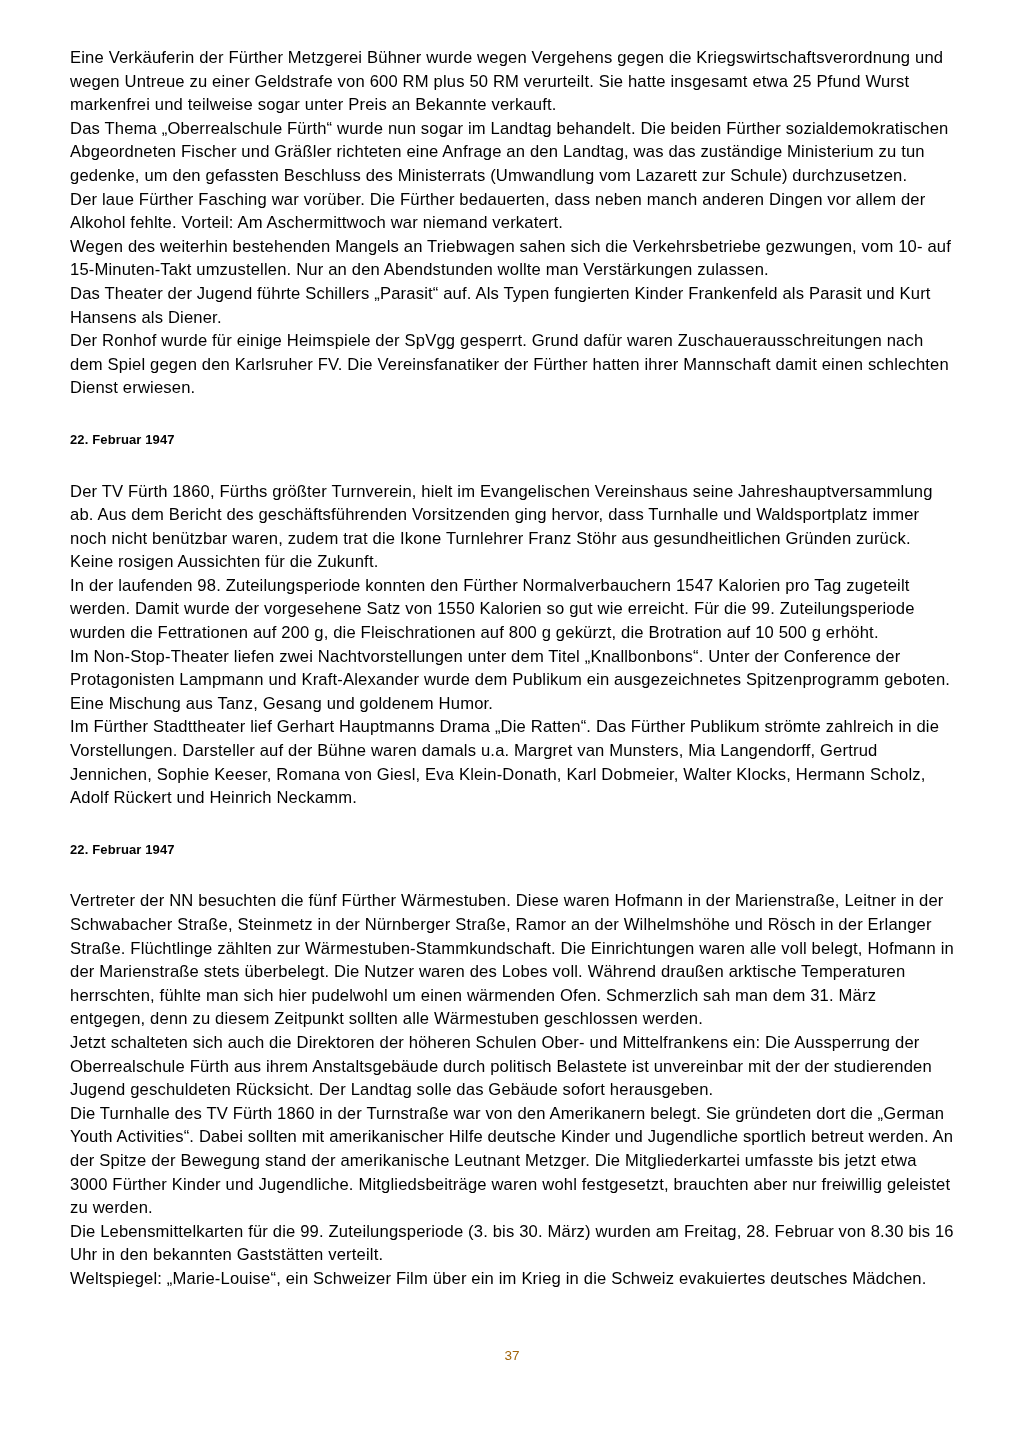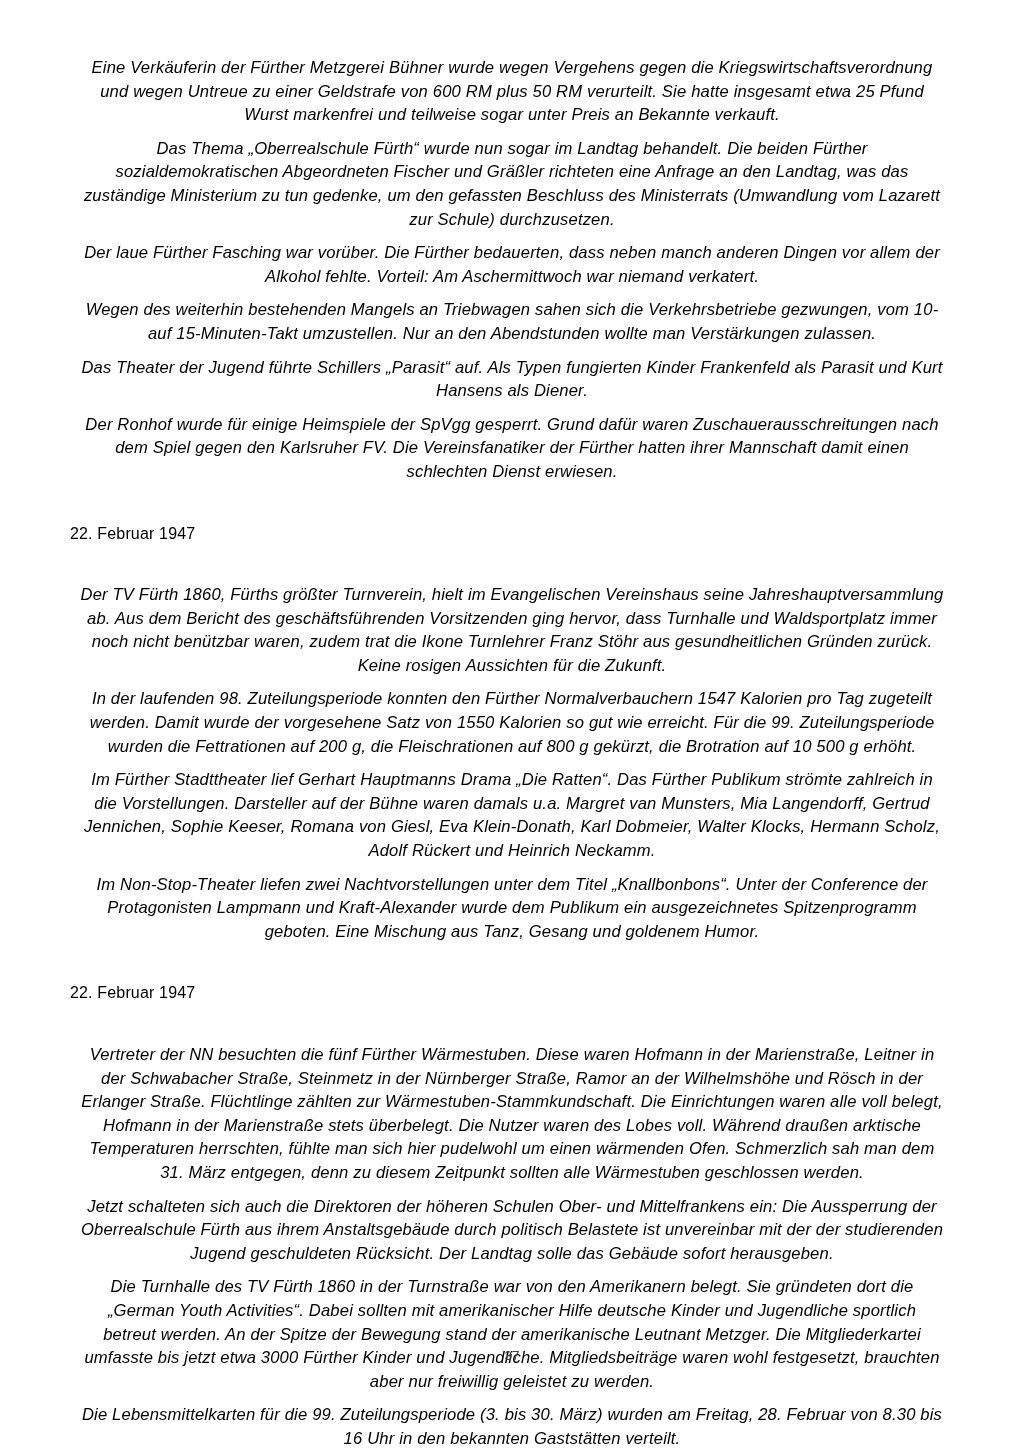--- a/index.html
+++ b/index.html
@@ -25,42 +25,41 @@
   }
   .content {
     position: absolute;
     left: 70px;
     top: 46px;
     width: 884px;
   }
   .para {
     font-size: 16.6px;
     line-height: 23.6px;
-    text-align: center;
-    margin: 10px;
+    text-align: left;
+    margin: 0;
     letter-spacing: 0.01em;
-    font-style: italic;
   }
   .heading {
-    font-size: 16px;
+    font-size: 13px;
     line-height: 23.6px;
-    font-weight: normal;
+    font-weight: bold;
     margin: 0;
     letter-spacing: 0.01em;
   }
   .gap-before-heading { height: 28px; }
   .gap-after-heading { height: 28px; }
   .page-number {
     position: absolute;
     left: 0;
     top: 1348px;
     width: 1024px;
     text-align: center;
     font-size: 13.5px;
-    color: #404040;
+    color: #a16207;
   }
 </style>
 </head>
 <body>
 
 <div class="page">
   <div class="content">
 
     <p class="para">Eine Verkäuferin der Fürther Metzgerei Bühner wurde wegen Vergehens gegen die Kriegswirtschaftsverordnung und wegen Untreue zu einer Geldstrafe von 600 RM plus 50 RM verurteilt. Sie hatte insgesamt etwa 25 Pfund Wurst markenfrei und teilweise sogar unter Preis an Bekannte verkauft.</p>
     <p class="para">Das Thema „Oberrealschule Fürth“ wurde nun sogar im Landtag behandelt. Die beiden Fürther sozialdemokratischen Abgeordneten Fischer und Gräßler richteten eine Anfrage an den Landtag, was das zuständige Ministerium zu tun gedenke, um den gefassten Beschluss des Ministerrats (Umwandlung vom Lazarett zur Schule) durchzusetzen.</p>
@@ -68,28 +67,29 @@
     <p class="para">Wegen des weiterhin bestehenden Mangels an Triebwagen sahen sich die Verkehrsbetriebe gezwungen, vom 10- auf 15-Minuten-Takt umzustellen. Nur an den Abendstunden wollte man Verstärkungen zulassen.</p>
     <p class="para">Das Theater der Jugend führte Schillers „Parasit“ auf. Als Typen fungierten Kinder Frankenfeld als Parasit und Kurt Hansens als Diener.</p>
     <p class="para">Der Ronhof wurde für einige Heimspiele der SpVgg gesperrt. Grund dafür waren Zuschauerausschreitungen nach dem Spiel gegen den Karlsruher FV. Die Vereinsfanatiker der Fürther hatten ihrer Mannschaft damit einen schlechten Dienst erwiesen.</p>
 
     <div class="gap-before-heading"></div>
     <p class="heading">22. Februar 1947</p>
     <div class="gap-after-heading"></div>
 
     <p class="para">Der TV Fürth 1860, Fürths größter Turnverein, hielt im Evangelischen Vereinshaus seine Jahreshauptversammlung ab. Aus dem Bericht des geschäftsführenden Vorsitzenden ging hervor, dass Turnhalle und Waldsportplatz immer noch nicht benützbar waren, zudem trat die Ikone Turnlehrer Franz Stöhr aus gesundheitlichen Gründen zurück. Keine rosigen Aussichten für die Zukunft.</p>
     <p class="para">In der laufenden 98. Zuteilungsperiode konnten den Fürther Normalverbauchern 1547 Kalorien pro Tag zugeteilt werden. Damit wurde der vorgesehene Satz von 1550 Kalorien so gut wie erreicht. Für die 99. Zuteilungsperiode wurden die Fettrationen auf 200 g, die Fleischrationen auf 800 g gekürzt, die Brotration auf 10 500 g erhöht.</p>
+    <p class="para">Im Non-Stop-Theater liefen zwei Nachtvorstellungen unter dem Titel „Knallbonbons“. Unter der Conference der Protagonisten Lampmann und Kraft-Alexander wurde dem Publikum ein ausgezeichnetes Spitzenprogramm geboten. Eine Mischung aus Tanz, Gesang und goldenem Humor.</p>
     <p class="para">Im Fürther Stadttheater lief Gerhart Hauptmanns Drama „Die Ratten“. Das Fürther Publikum strömte zahlreich in die Vorstellungen. Darsteller auf der Bühne waren damals u.a. Margret van Munsters, Mia Langendorff, Gertrud Jennichen, Sophie Keeser, Romana von Giesl, Eva Klein-Donath, Karl Dobmeier, Walter Klocks, Hermann Scholz, Adolf Rückert und Heinrich Neckamm.</p>
-    <p class="para">Im Non-Stop-Theater liefen zwei Nachtvorstellungen unter dem Titel „Knallbonbons“. Unter der Conference der Protagonisten Lampmann und Kraft-Alexander wurde dem Publikum ein ausgezeichnetes Spitzenprogramm geboten. Eine Mischung aus Tanz, Gesang und goldenem Humor.</p>
 
     <div class="gap-before-heading"></div>
     <p class="heading">22. Februar 1947</p>
     <div class="gap-after-heading"></div>
 
     <p class="para">Vertreter der NN besuchten die fünf Fürther Wärmestuben. Diese waren Hofmann in der Marienstraße, Leitner in der Schwabacher Straße, Steinmetz in der Nürnberger Straße, Ramor an der Wilhelmshöhe und Rösch in der Erlanger Straße. Flüchtlinge zählten zur Wärmestuben-Stammkundschaft. Die Einrichtungen waren alle voll belegt, Hofmann in der Marienstraße stets überbelegt. Die Nutzer waren des Lobes voll. Während draußen arktische Temperaturen herrschten, fühlte man sich hier pudelwohl um einen wärmenden Ofen. Schmerzlich sah man dem 31. März entgegen, denn zu diesem Zeitpunkt sollten alle Wärmestuben geschlossen werden.</p>
     <p class="para">Jetzt schalteten sich auch die Direktoren der höheren Schulen Ober- und Mittelfrankens ein: Die Aussperrung der Oberrealschule Fürth aus ihrem Anstaltsgebäude durch politisch Belastete ist unvereinbar mit der der studierenden Jugend geschuldeten Rücksicht. Der Landtag solle das Gebäude sofort herausgeben.</p>
     <p class="para">Die Turnhalle des TV Fürth 1860 in der Turnstraße war von den Amerikanern belegt. Sie gründeten dort die „German Youth Activities“. Dabei sollten mit amerikanischer Hilfe deutsche Kinder und Jugendliche sportlich betreut werden. An der Spitze der Bewegung stand der amerikanische Leutnant Metzger. Die Mitgliederkartei umfasste bis jetzt etwa 3000 Fürther Kinder und Jugendliche. Mitgliedsbeiträge waren wohl festgesetzt, brauchten aber nur freiwillig geleistet zu werden.</p>
     <p class="para">Die Lebensmittelkarten für die 99. Zuteilungsperiode (3. bis 30. März) wurden am Freitag, 28. Februar von 8.30 bis 16 Uhr in den bekannten Gaststätten verteilt.</p>
+    <p class="para">Weltspiegel: „Marie-Louise“, ein Schweizer Film über ein im Krieg in die Schweiz evakuiertes deutsches Mädchen.</p>
 
   </div>
 
   <div class="page-number">37</div>
 </div>
 
 </body></html>

